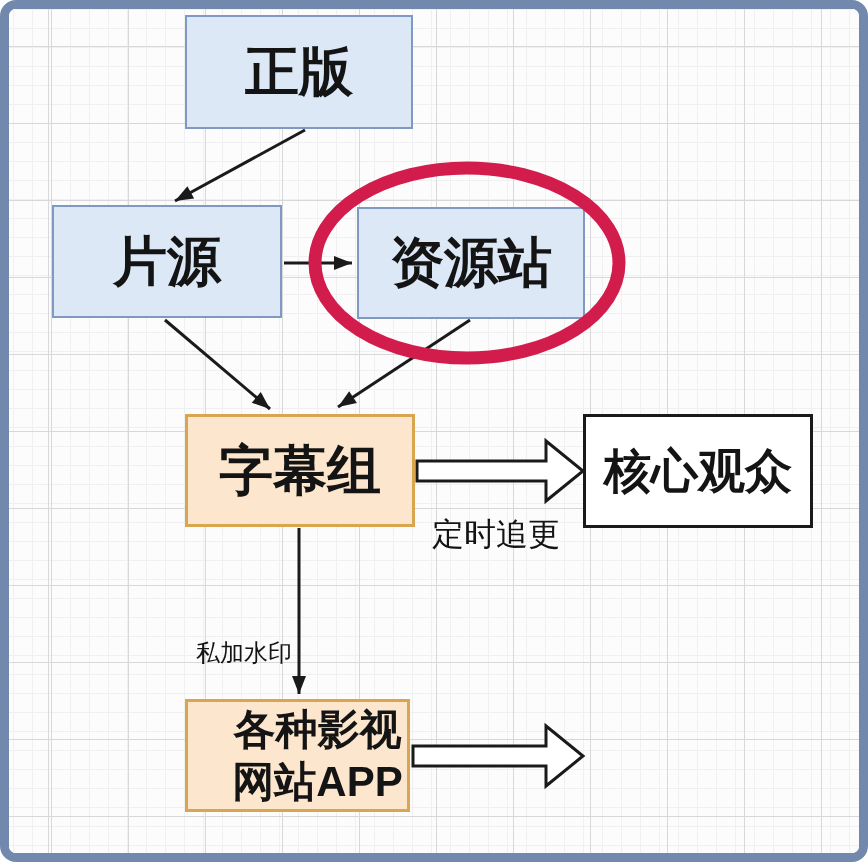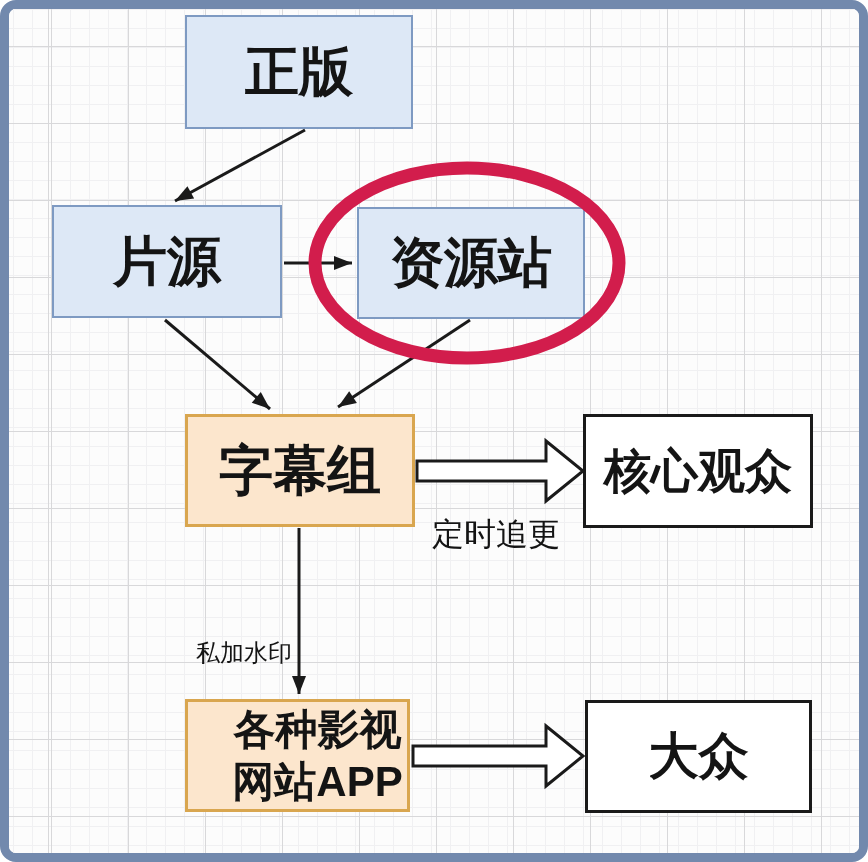--- a/index.html
+++ b/index.html
@@ -118,23 +118,20 @@
 
   <div class="node white" id="node-hexin">
     <span>核心观众</span>
   </div>
 
   <div class="node orange" id="node-yingshi">
     <span>各种影视
 网站APP</span>
   </div>
 
-  <div class="node white" id="node-dazhong">
-    <span>大众</span>
-  </div>
 
   <span class="edge-label" id="label-dingshi">定时追更</span>
   <span class="edge-label" id="label-sijia">私加水印</span>
 
   <svg id="connector-layer" viewBox="0 0 850 844" width="850" height="844">
     <defs>
       <marker id="ah" markerUnits="userSpaceOnUse" markerWidth="21" markerHeight="16" refX="19" refY="8" orient="auto">
         <path class="arrowhead-fill" d="M1,1 L19,8 L1,15 Z"></path>
       </marker>
     </defs>

